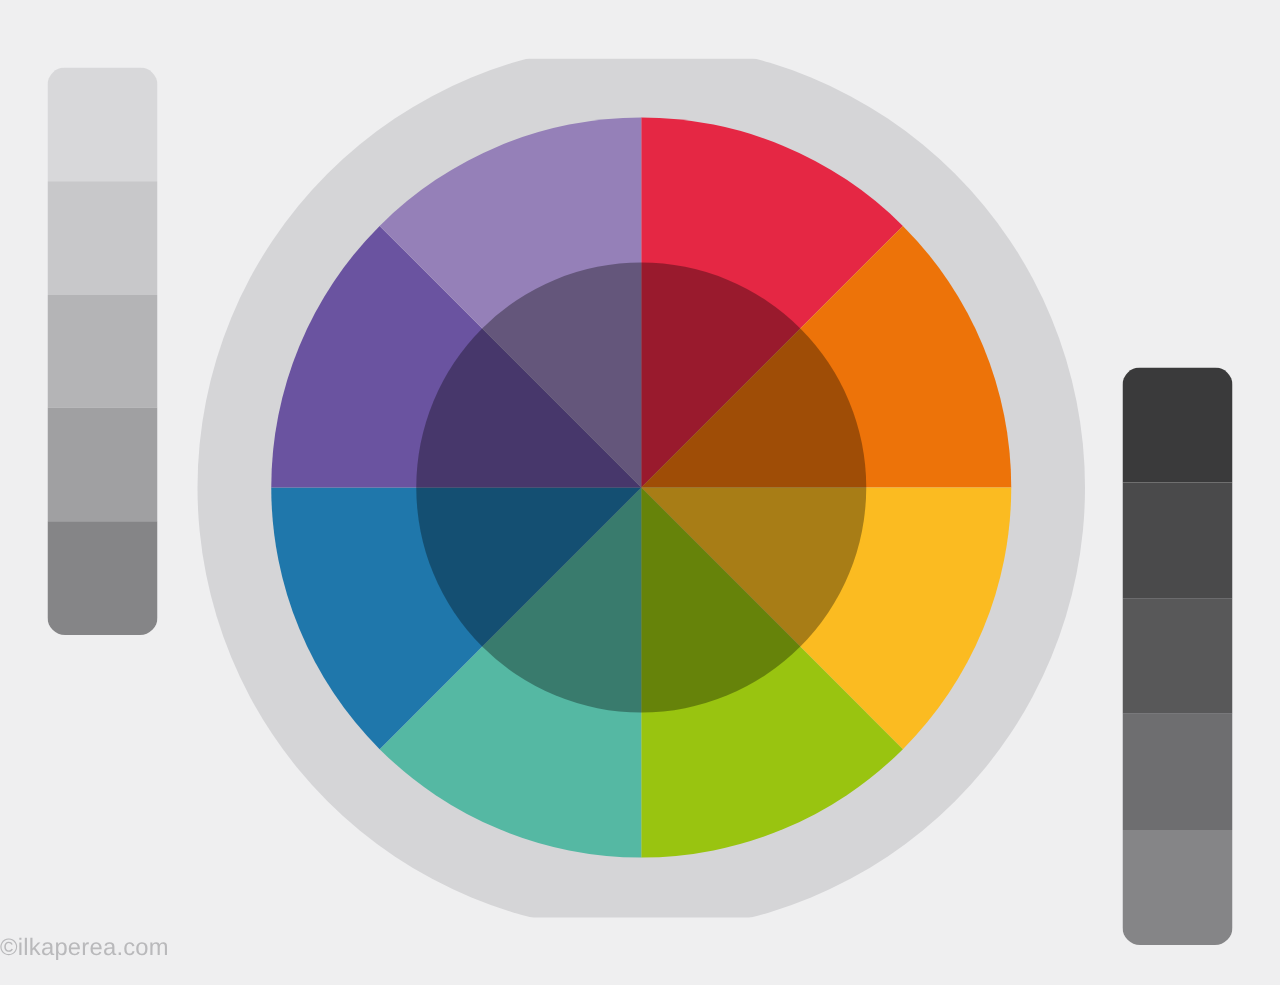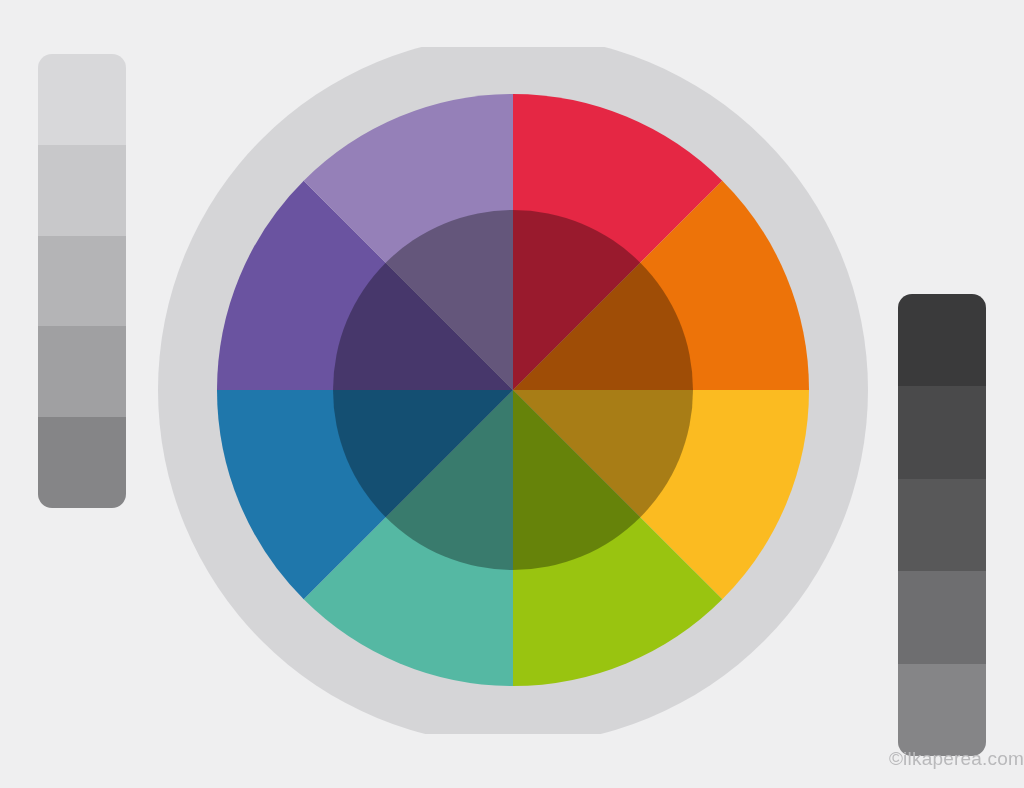--- a/index.html
+++ b/index.html
@@ -58,21 +58,21 @@
     width: 100%;
     height: 100%;
   }
 
   
   #watermark {
     position: absolute;
     left: 0;
     top: 748px;
     width: 1024px;
-    text-align: right;
+    text-align: left;
     font-size: 19px;
     letter-spacing: 0.2px;
     color: #b9b9bb;
     font-family: "Liberation Sans", sans-serif;
     user-select: none;
   }
 </style>
 </head>
 <body>
 

